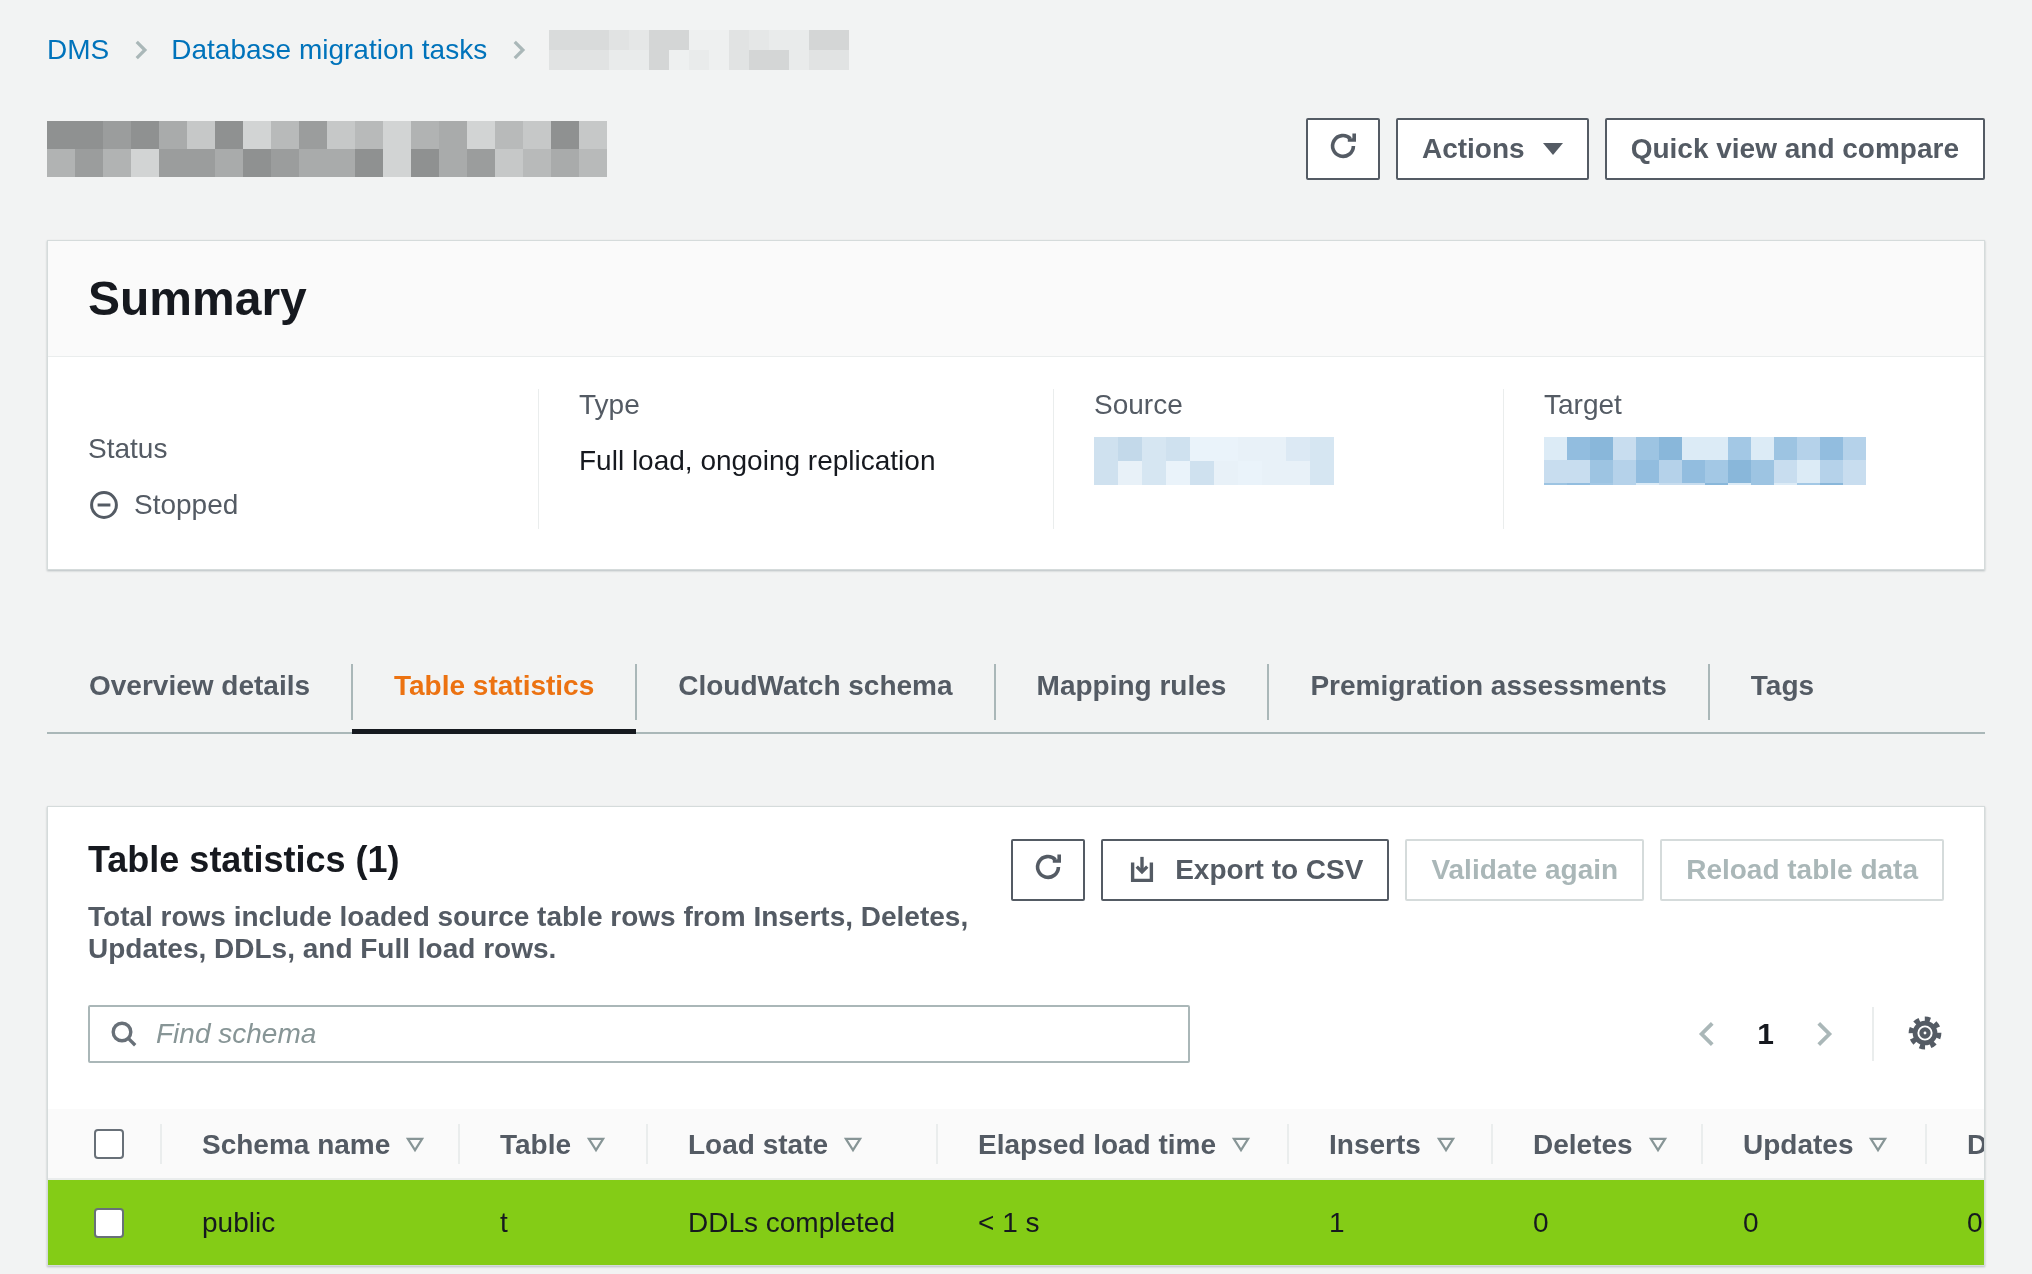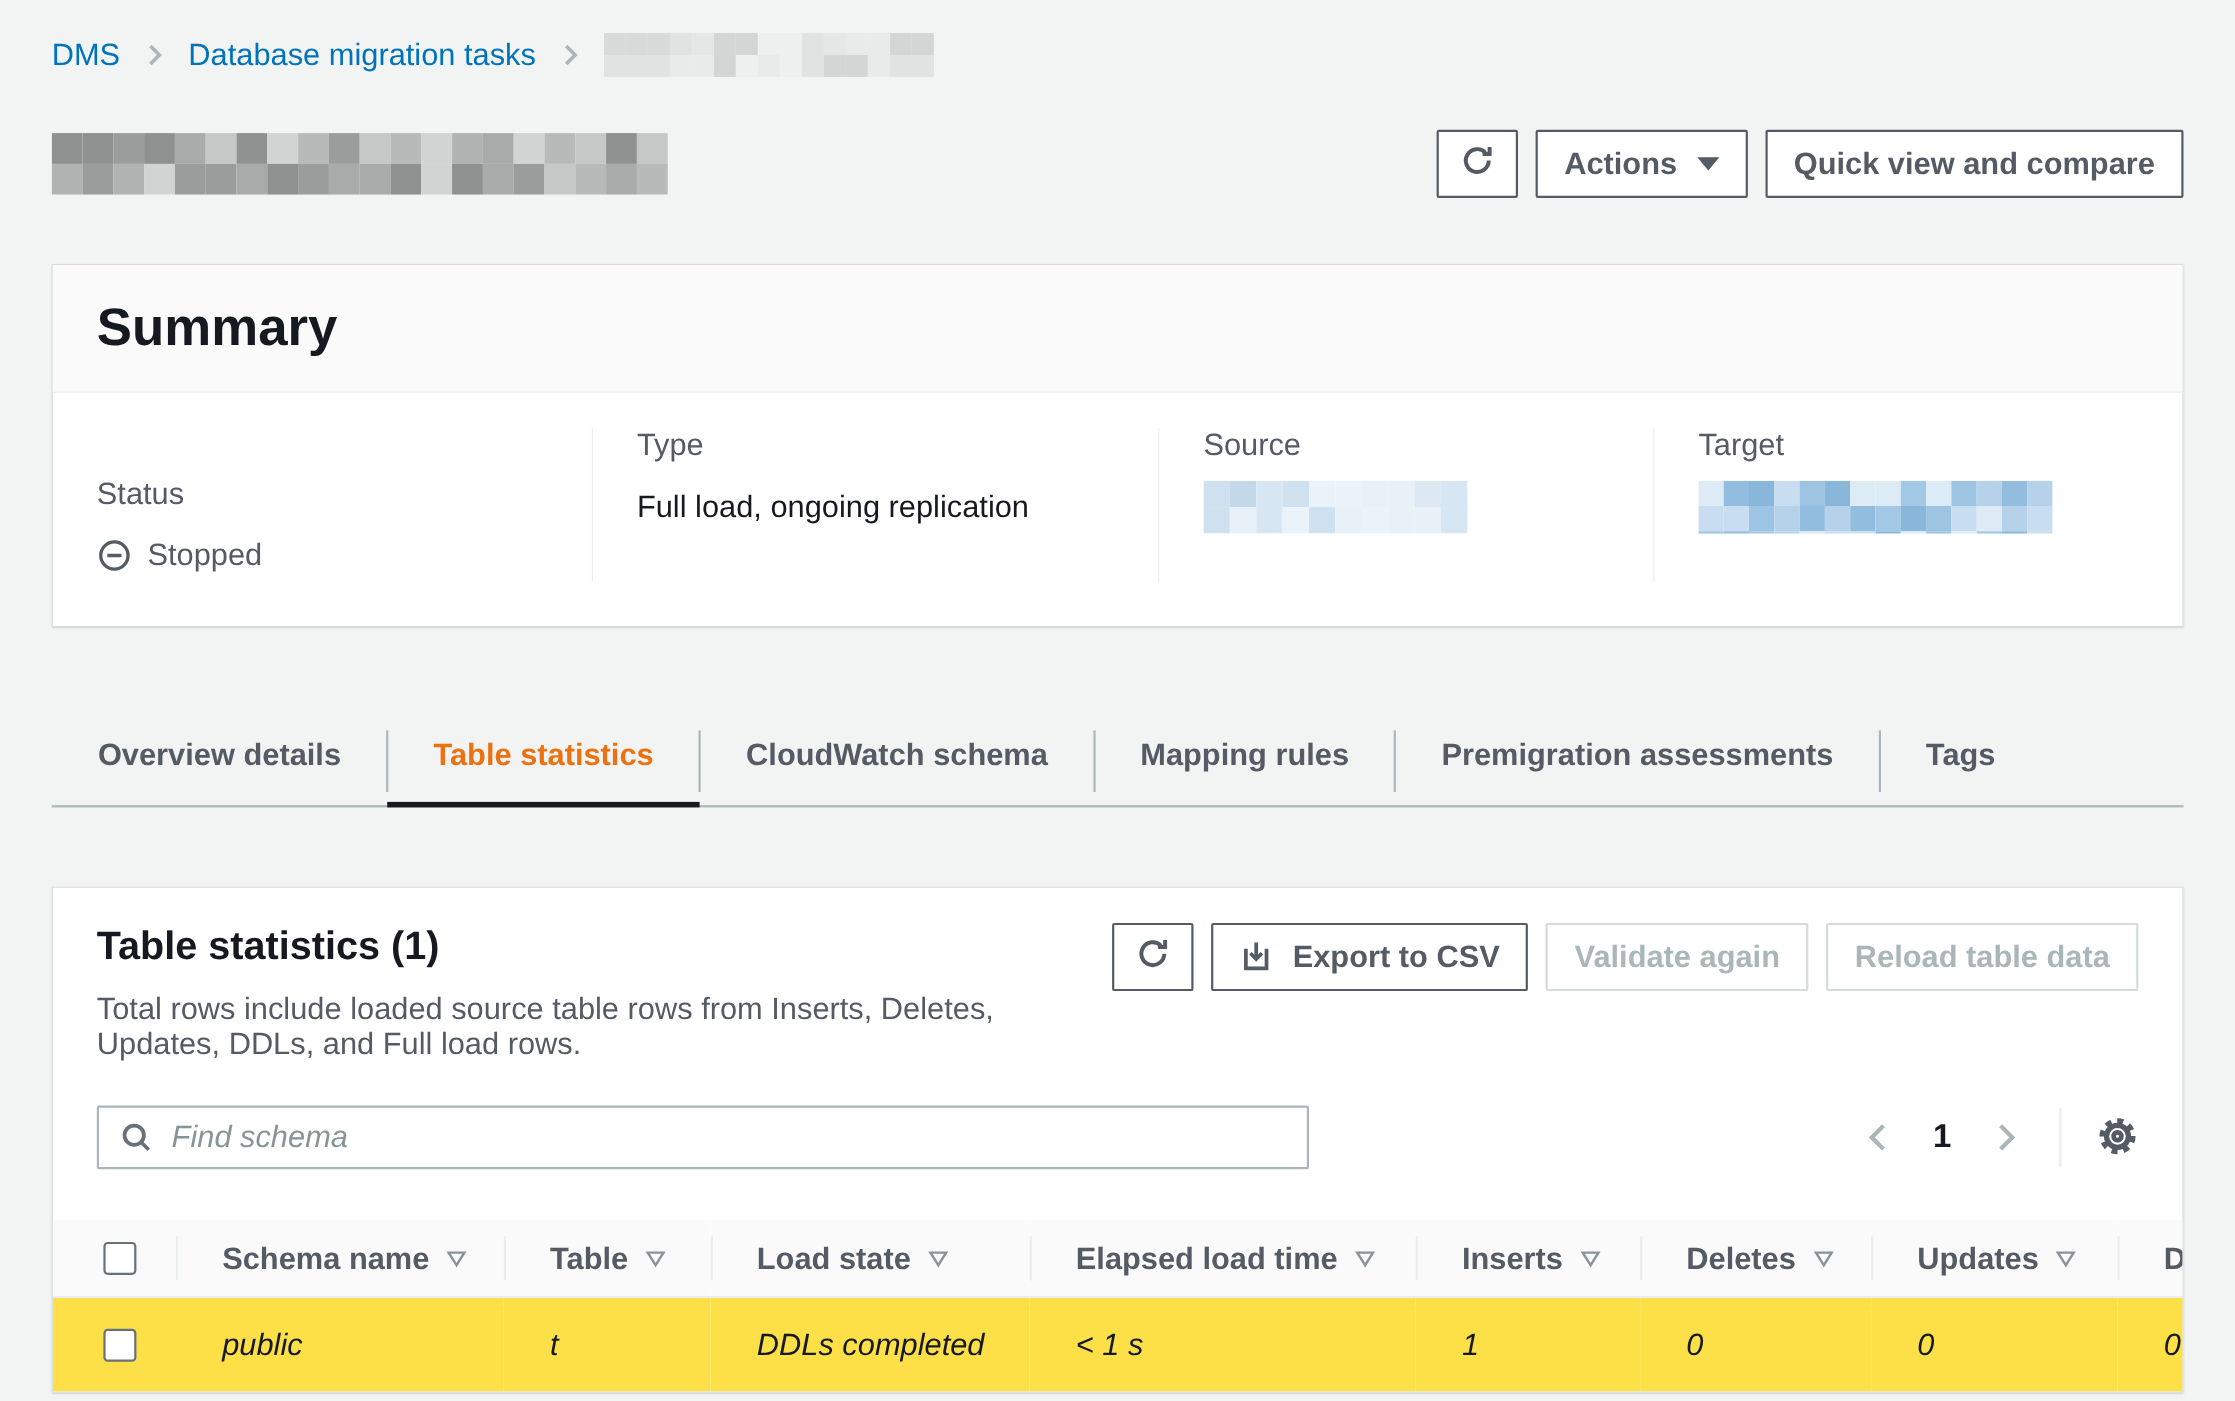--- a/index.html
+++ b/index.html
@@ -49,41 +49,41 @@
   .tabs { display: flex; margin-top: 76px; border-bottom: 2px solid #aab7b8; }
   .tab { position: relative; padding: 24px 42px 30px; font-size: 28px; font-weight: bold; color: #545b64; cursor: pointer; }
   .tab:not(:first-child)::before { content: ""; position: absolute; left: -1px; top: 18px; width: 2px; height: 56px; background: #aab7b8; }
   .tab.active { color: #ec7211; }
   .tab.active::after { content: ""; position: absolute; left: 0; right: 0; bottom: -2px; height: 5px; background: #16191f; }
 
   
   .table-card { margin-top: 72px; }
   .panel-head { display: flex; justify-content: space-between; align-items: flex-start; padding: 32px 40px 0; }
   .panel-title { font-size: 36px; }
-  .panel-desc { margin-top: 20px; font-size: 28px; color: #545b64; }
+  .panel-desc { margin-top: 20px; font-size: 28px; color: #545b64; font-weight: bold; }
 
   .toolbar { display: flex; align-items: center; margin: 40px 40px 0; }
   .search-box { position: relative; width: 1102px; }
   .search-box input { width: 100%; height: 58px; border: 2px solid #aab7b8; border-radius: 2px;
                       padding: 0 20px 0 66px; font-size: 28px; font-family: "Liberation Sans", sans-serif; color: #16191f; background: #fff; }
   .search-box input::placeholder { color: #879596; font-style: italic; }
   .search-icon { position: absolute; left: 20px; top: 13px; color: #687078; }
   .spacer { flex: 1; }
   .pager { display: flex; align-items: center; gap: 32px; font-size: 30px; font-weight: bold; color: #16191f; }
   .chev { display: flex; color: #aab7b8; background: none; border: none; cursor: pointer; padding: 0; }
   .v-div { width: 2px; height: 54px; background: #eaeded; margin: 0 32px; }
   .gear-btn { display: flex; color: #545b64; background: none; border: none; cursor: pointer; padding: 0; }
 
   .table-wrap { overflow: hidden; margin-top: 46px; }
   table { border-collapse: collapse; table-layout: fixed; width: 2087px; }
   thead th { background: #fafafa; height: 70px; text-align: left; font-size: 28px; font-weight: bold;
              color: #545b64; border-bottom: 2px solid #eaeded; position: relative; padding-left: 42px; cursor: pointer; }
   thead th.cb-col, tbody td.cb-col { padding-left: 46px; cursor: default; }
   thead th:not(.cb-col)::before { content: ""; position: absolute; left: 0; top: 15px; height: 40px; width: 2px; background: #eaeded; }
-  tbody td { height: 86px; font-size: 28px; color: #16191f; padding-left: 42px; background: #fde047; font-style: italic; }
+  tbody td { height: 86px; font-size: 28px; color: #16191f; padding-left: 42px; background: #84cc16; }
   .checkbox { width: 30px; height: 30px; border: 2px solid #687078; border-radius: 4px; background: #fff; cursor: pointer; }
   .sort-icon { margin-left: 14px; vertical-align: -3px; color: #879596; }
   .th-label { vertical-align: middle; }
 </style>
 </head>
 <body>
 
 <div class="page">
   <div class="content">
 

